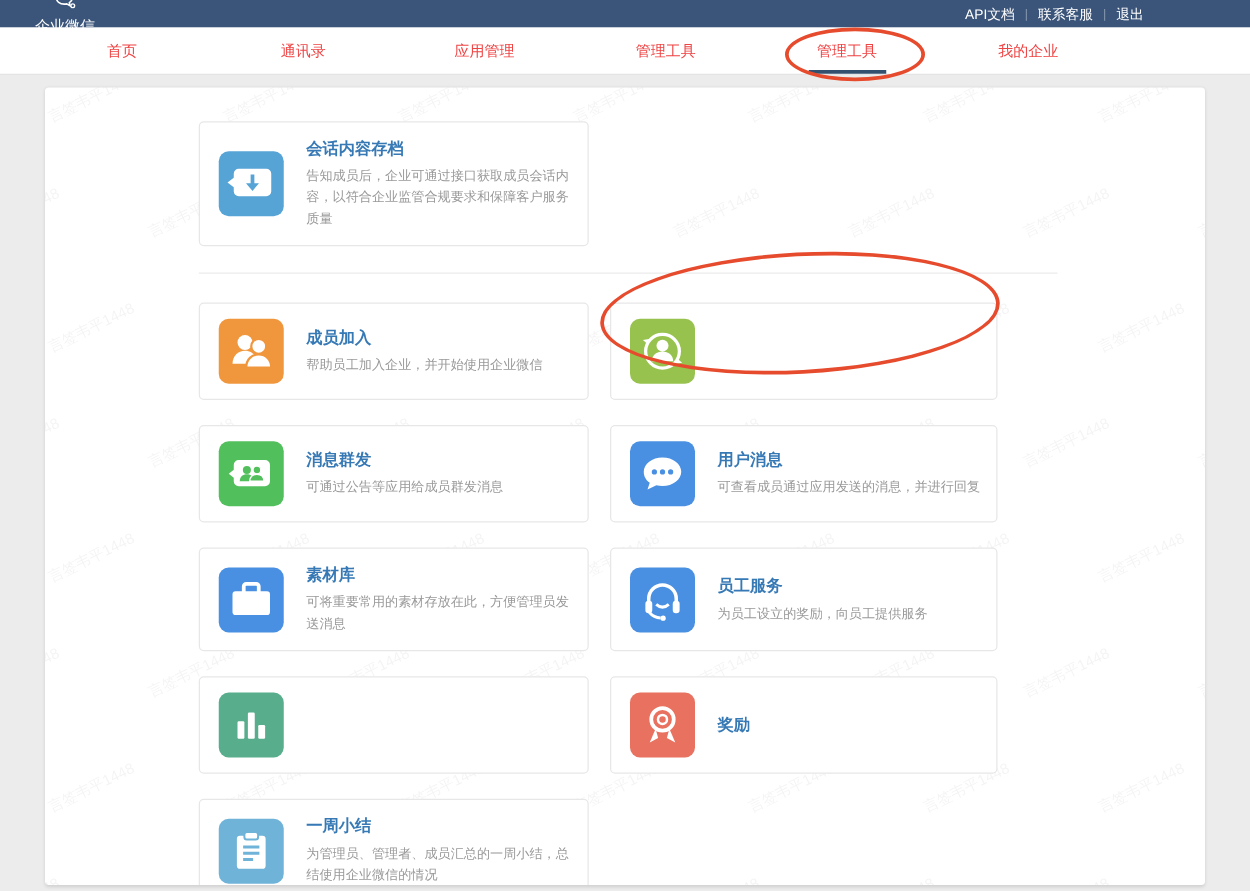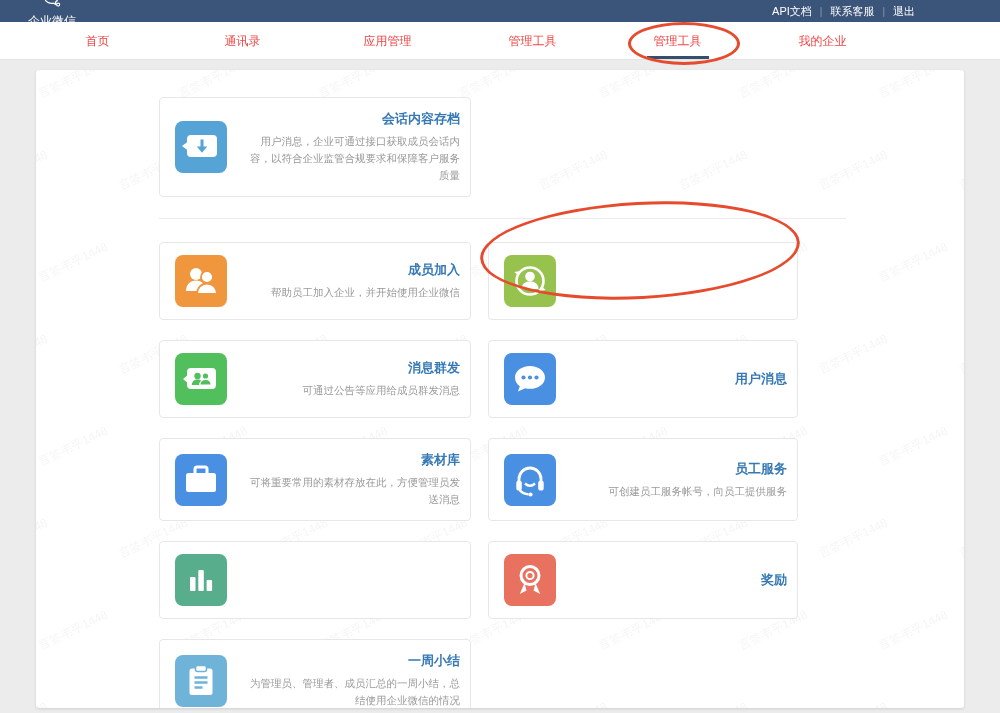--- a/index.html
+++ b/index.html
@@ -33,21 +33,21 @@
 
   .content { position:relative; padding:27px 0 0 123px; }
 
   
   .card { width:312px; background:#fff; border:1px solid #e7e7e7; border-radius:4px;
     display:flex; align-items:center; min-height:78px; padding:12px 10px 12px 15px;
     cursor:pointer; }
   .tile { width:52px; height:52px; border-radius:8px; flex:0 0 52px;
     display:flex; align-items:center; justify-content:center; }
   .tile svg { width:52px; height:52px; display:block; }
-  .txt { margin-left:18px; width:240px;text-align:right; }
+  .txt { margin-left:18px; width:240px; }
   .card-title { font-size:13px; font-weight:bold; color:#3679b5; }
   .card-desc { font-size:10.5px; color:#999; line-height:17px; margin-top:5px; }
 
   .c0 { background:#56a3d6; } .c1 { background:#f0973e; } .c2 { background:#97c24e; }
   .c3 { background:#52bf5d; } .c4 { background:#4a90e2; } .c5 { background:#4a90e2; }
   .c6 { background:#4a90e2; } .c7 { background:#57ad8c; } .c8 { background:#e8715f; }
   .c9 { background:#6fb3d8; }
 
   .divider { width:687px; height:1px; background:#ececec; margin:21px 0 23px 0; }
   .grid { display:grid; grid-template-columns:312px 310px; column-gap:17px; row-gap:20px; }
@@ -159,21 +159,21 @@
       <div class="card">
         <div class="tile c0">
           <svg viewBox="0 0 52 52">
             <path fill="#fff" d="M16 14h22a4 4 0 0 1 4 4v14a4 4 0 0 1-4 4H16a4 4 0 0 1-4-4v-3.2L7 25l5-3.8V18a4 4 0 0 1 4-4z"></path>
             <path d="M27 18.5v8.5" stroke="#56a3d6" stroke-width="3" fill="none"></path>
             <path d="M21.8 25.5l5.2 6.2 5.2-6.2z" fill="#56a3d6"></path>
           </svg>
         </div>
         <div class="txt">
           <div class="card-title">会话内容存档</div>
-          <div class="card-desc">用户消息，企业可通过接口获取成员会话内容，以符合企业监管合规要求和保障客户服务质量</div>
+          <div class="card-desc">告知成员后，企业可通过接口获取成员会话内容，以符合企业监管合规要求和保障客户服务质量</div>
         </div>
       </div>
 
       <div class="divider"></div>
 
       <div class="grid">
 
         <div class="card">
           <div class="tile c1">
             <svg viewBox="0 0 52 52">
@@ -221,20 +221,21 @@
           <div class="tile c4">
             <svg viewBox="0 0 52 52">
               <path fill="#fff" d="M26 13c8.3 0 15 5.1 15 11.4S34.3 35.8 26 35.8c-1.7 0-3.4-.2-4.9-.6L14 38.5l1.8-5.3c-2.9-2-4.8-5-4.8-8.8C11 18.1 17.7 13 26 13z"></path>
               <circle cx="19.5" cy="24.5" r="2.1" fill="#4a90e2"></circle>
               <circle cx="26" cy="24.5" r="2.1" fill="#4a90e2"></circle>
               <circle cx="32.5" cy="24.5" r="2.1" fill="#4a90e2"></circle>
             </svg>
           </div>
           <div class="txt">
             <div class="card-title">用户消息</div>
+            <div class="card-desc">可查看成员通过应用发送的消息，并进行回复</div>
           </div>
         </div>
 
         <div class="card">
           <div class="tile c5">
             <svg viewBox="0 0 52 52">
               <rect x="20" y="13" width="12" height="9" rx="2" fill="none" stroke="#fff" stroke-width="3"></rect>
               <rect x="11" y="19" width="30" height="19" rx="2.5" fill="#fff"></rect>
             </svg>
           </div>
@@ -250,21 +251,21 @@
               <path d="M15 30v-5a11 11 0 0 1 22 0v5" fill="none" stroke="#fff" stroke-width="2.8"></path>
               <rect x="12.3" y="26.5" width="5.5" height="10" rx="2.6" fill="#fff"></rect>
               <rect x="34.2" y="26.5" width="5.5" height="10" rx="2.6" fill="#fff"></rect>
               <path d="M21 29.5q5 4.5 10 0" stroke="#fff" stroke-width="2.4" fill="none"></path>
               <path d="M15.5 36q3.5 4 9 4.4" stroke="#fff" stroke-width="2.3" fill="none"></path>
               <circle cx="26.5" cy="40.5" r="2.1" fill="#fff"></circle>
             </svg>
           </div>
           <div class="txt">
             <div class="card-title">员工服务</div>
-            <div class="card-desc">可创建员工服务帐号，向员工提供服务</div>
+            <div class="card-desc">为员工设立的奖励，向员工提供服务</div>
           </div>
         </div>
 
         <div class="card">
           <div class="tile c7">
             <svg viewBox="0 0 52 52">
               <rect x="15" y="23" width="5.5" height="14" rx="1" fill="#fff"></rect>
               <rect x="23.3" y="16" width="5.5" height="21" rx="1" fill="#fff"></rect>
               <rect x="31.6" y="26" width="5.5" height="11" rx="1" fill="#fff"></rect>
             </svg>

